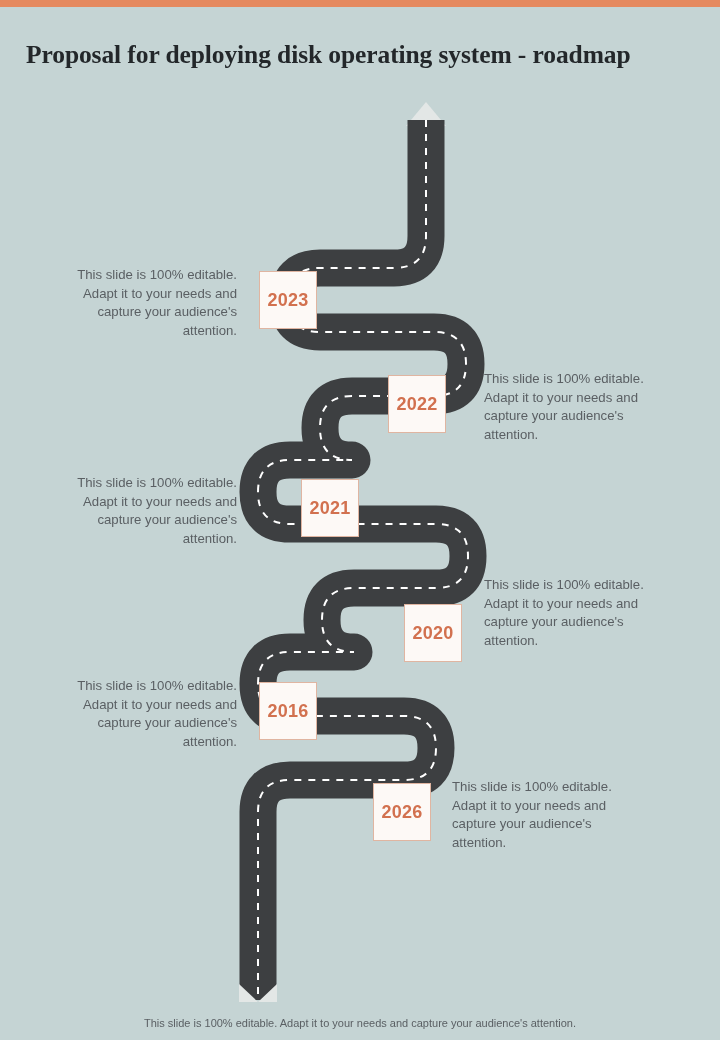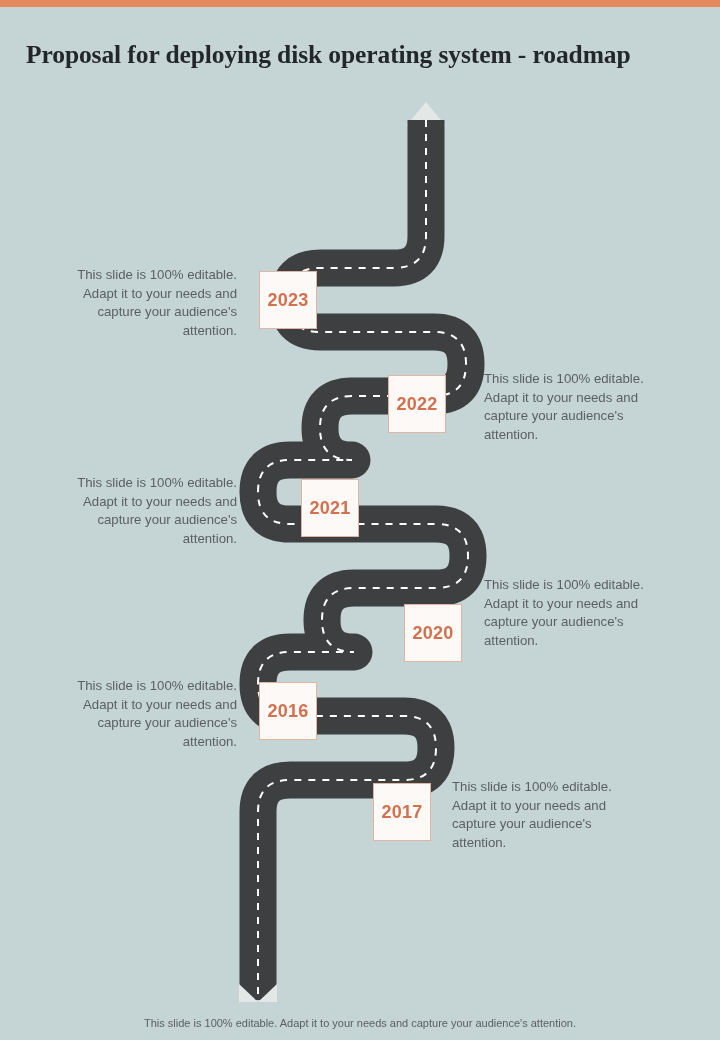--- a/index.html
+++ b/index.html
@@ -207,20 +207,20 @@
 
   <div class="milestone">
     <div class="year-box" style="left:259px; top:682px;">
       <span class="year-label">2016</span>
     </div>
     <div class="desc left" style="left:69px; top:677px;">This slide is 100% editable. Adapt it to your needs and capture your audience's attention.</div>
   </div>
 
   <div class="milestone">
     <div class="year-box" style="left:373px; top:783px;">
-      <span class="year-label">2017</span>
+      <span class="year-label">2026</span>
     </div>
     <div class="desc right" style="left:452px; top:778px;">This slide is 100% editable. Adapt it to your needs and capture your audience's attention.</div>
   </div>
 
   <div id="footer-note">This slide is 100% editable. Adapt it to your needs and capture your audience's attention.</div>
 
 </div>
 
 </body></html>

